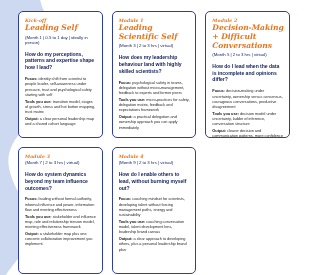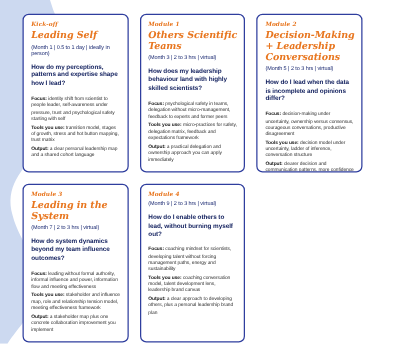--- a/index.html
+++ b/index.html
@@ -141,39 +141,39 @@
           <span class="lead">Tools you use:</span><span> transition model, stages of growth, stress and hot button mapping, trust matrix</span>
         </li>
         <li class="body-item">
           <span class="lead">Output:</span><span> a clear personal leadership map and a shared cohort language</span>
         </li>
       </ul>
     </div>
 
     <div class="card r1">
       <div class="eyebrow">Module 1</div>
-      <div class="title">Others Scientific Teams</div>
+      <div class="title">Leading Scientific Self</div>
       <div class="meta">(Month 3 | 2 to 3 hrs | virtual)</div>
       <div class="question">How does my leadership behaviour land with highly skilled scientists?</div>
       <ul class="body-list">
         <li class="body-item">
           <span class="lead">Focus:</span><span> psychological safety in teams, delegation without micro-management, feedback to experts and former peers</span>
         </li>
         <li class="body-item">
           <span class="lead">Tools you use:</span><span> micro-practices for safety, delegation matrix, feedback and expectations framework</span>
         </li>
         <li class="body-item">
           <span class="lead">Output:</span><span> a practical delegation and ownership approach you can apply immediately</span>
         </li>
       </ul>
     </div>
 
     <div class="card r1">
       <div class="eyebrow">Module 2</div>
-      <div class="title">Decision-Making + Leadership Conversations</div>
+      <div class="title">Decision-Making + Difficult Conversations</div>
       <div class="meta">(Month 5 | 2 to 3 hrs | virtual)</div>
       <div class="question">How do I lead when the data is incomplete and opinions differ?</div>
       <ul class="body-list">
         <li class="body-item">
           <span class="lead">Focus:</span><span> decision-making under uncertainty, ownership versus consensus, courageous conversations, productive disagreement</span>
         </li>
         <li class="body-item">
           <span class="lead">Tools you use:</span><span> decision model under uncertainty, ladder of inference, conversation structure</span>
         </li>
         <li class="body-item">
@@ -181,21 +181,20 @@
         </li>
       </ul>
     </div>
 
   </div>
 
   <div class="row">
 
     <div class="card r2">
       <div class="eyebrow">Module 3</div>
-      <div class="title">Leading in the System</div>
       <div class="meta">(Month 7 | 2 to 3 hrs | virtual)</div>
       <div class="question">How do system dynamics beyond my team influence outcomes?</div>
       <ul class="body-list">
         <li class="body-item">
           <span class="lead">Focus:</span><span> leading without formal authority, informal influence and power, information flow and meeting effectiveness</span>
         </li>
         <li class="body-item">
           <span class="lead">Tools you use:</span><span> stakeholder and influence map, role and relationship tension model, meeting effectiveness framework</span>
         </li>
         <li class="body-item">

